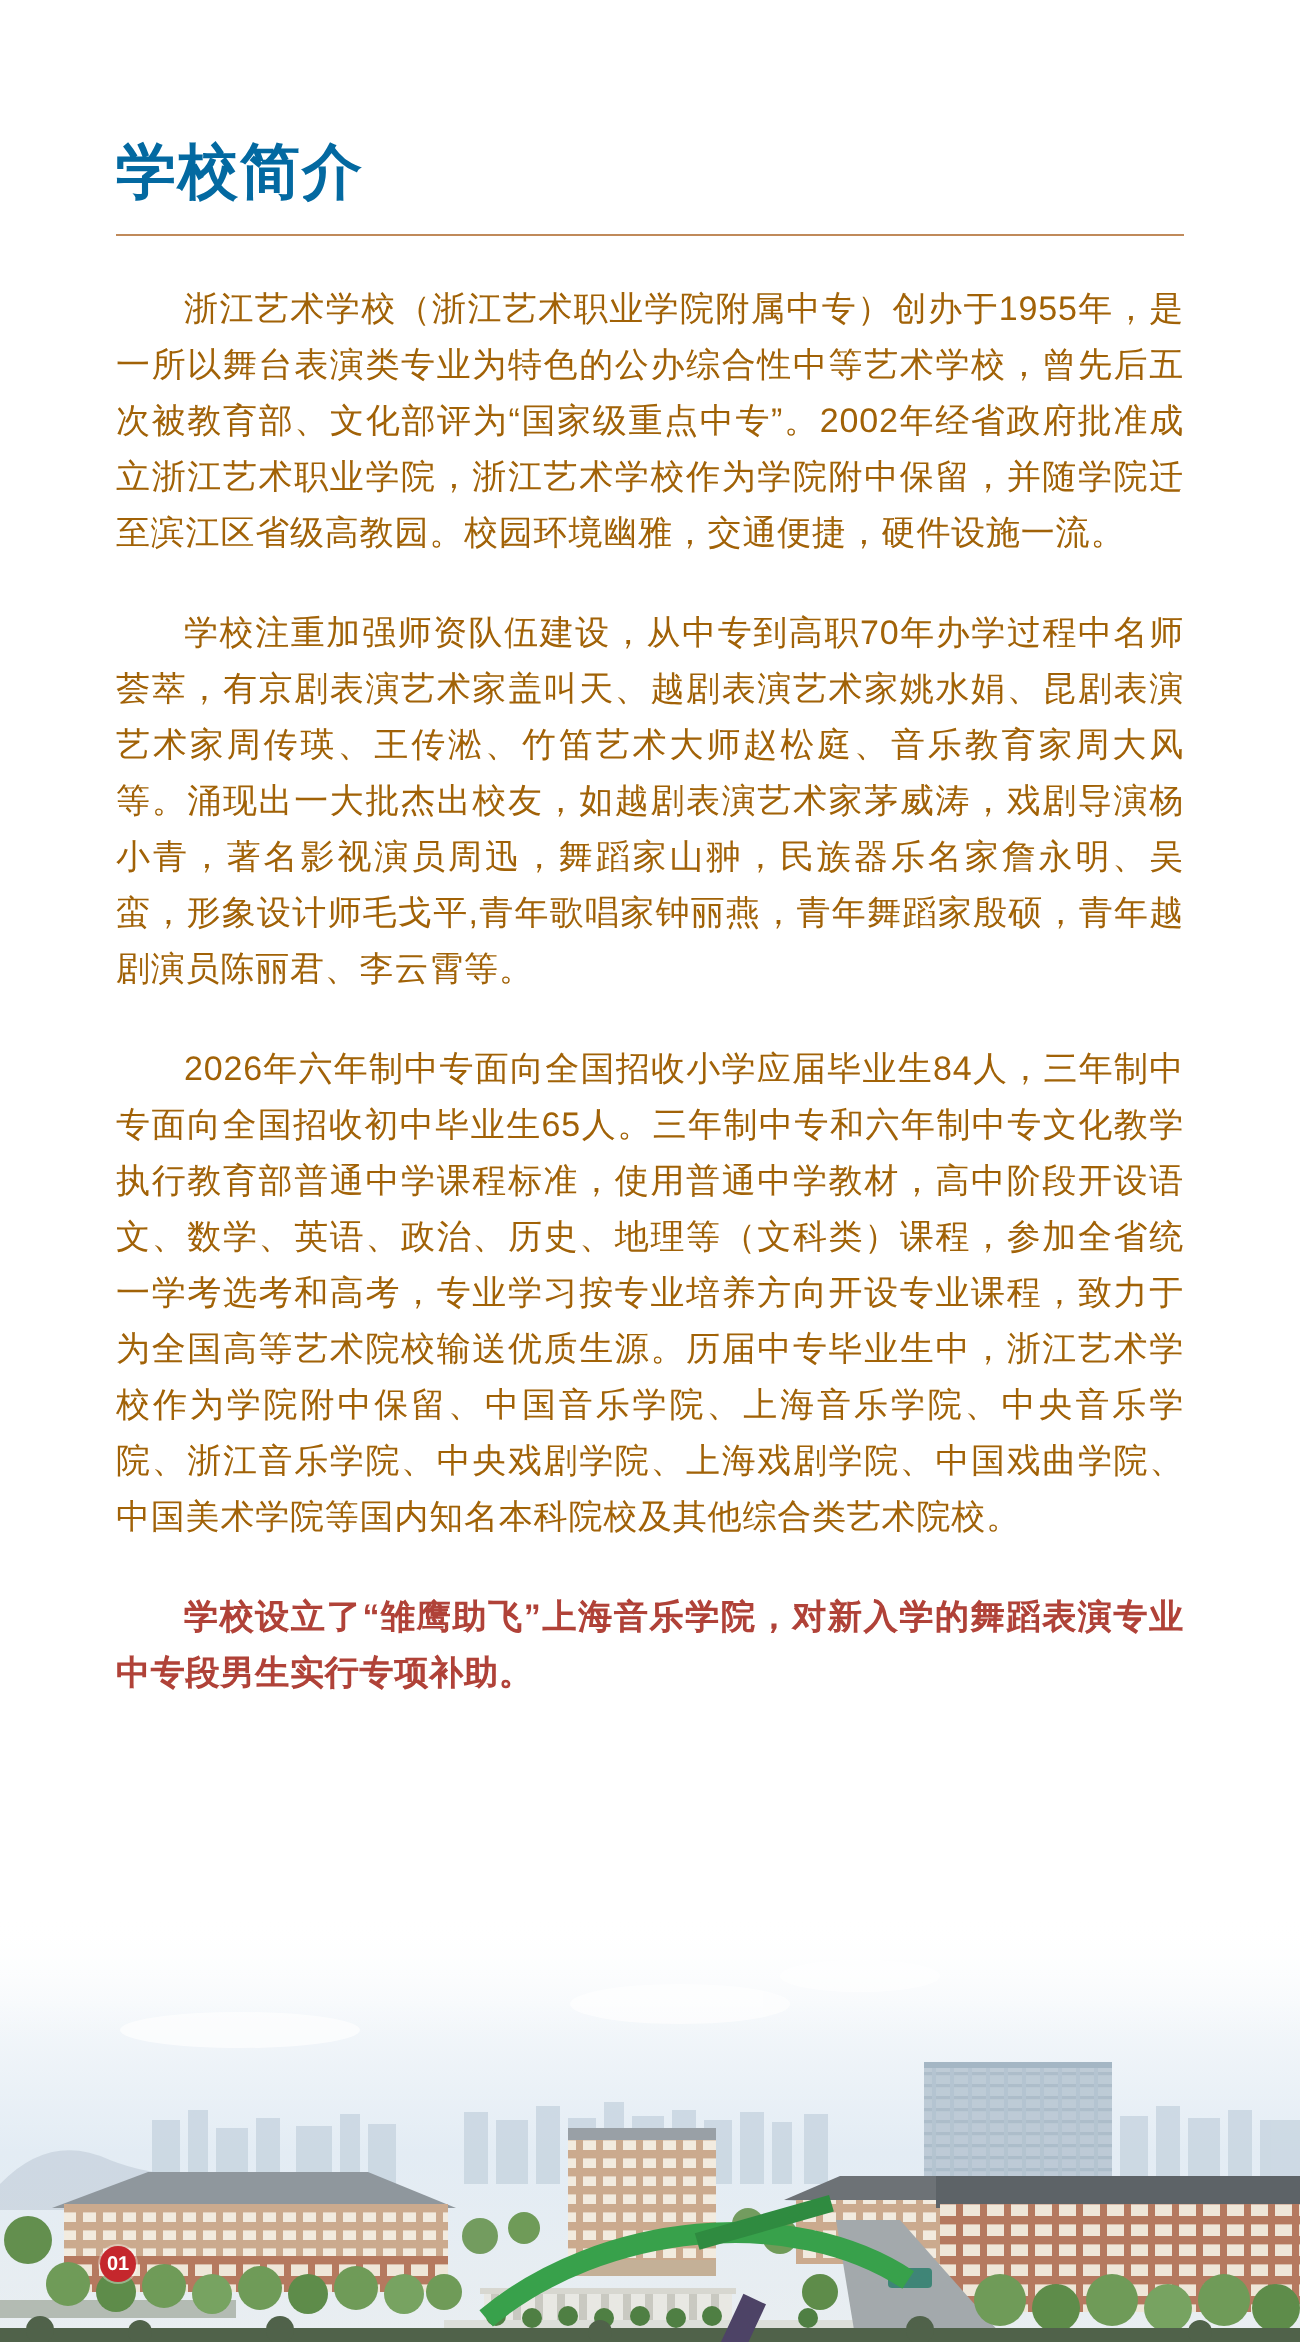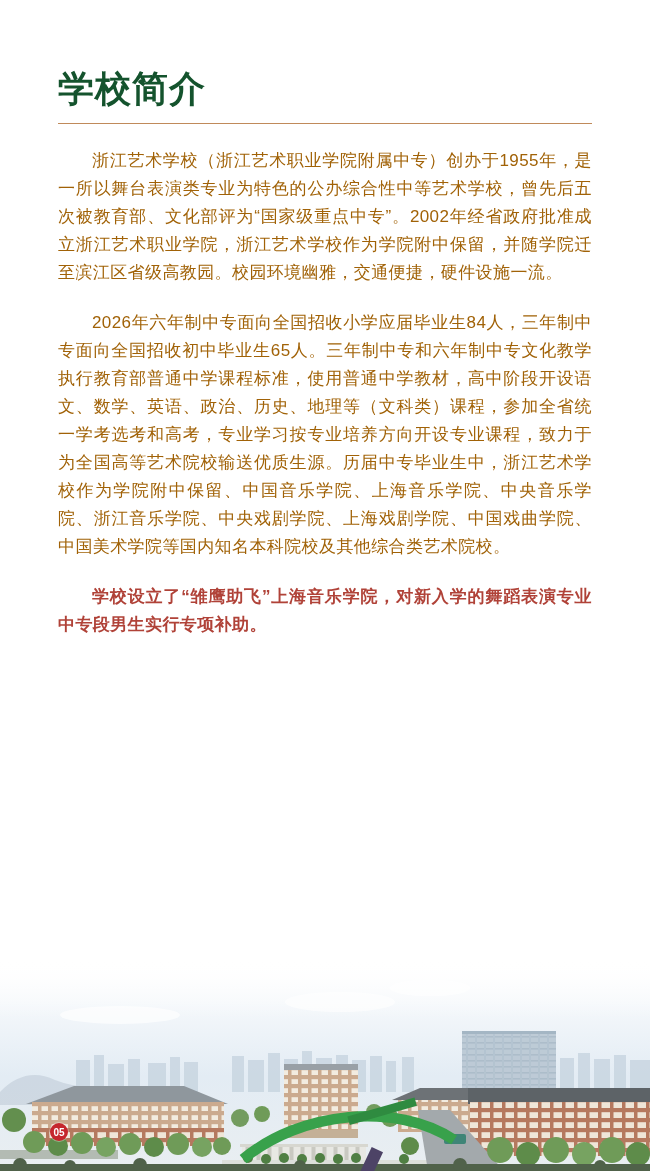--- a/index.html
+++ b/index.html
@@ -3,21 +3,21 @@
 <meta charset="utf-8">
 <style>
   html,body{margin:0;padding:0;}
   body{width:650px;height:1171px;position:relative;background:#ffffff;overflow:hidden;
        font-family:"Liberation Sans",sans-serif;}
   .page{position:absolute;inset:0;}
 
   
   .header{padding:71px 58px 0 58px;position:relative;z-index:2;}
   .page-title{margin:0;font-family:"Liberation Serif",serif;font-weight:bold;
-              font-size:36px;line-height:1.05;color:#14532d;letter-spacing:1px;}
+              font-size:30px;line-height:1.05;color:#0369a1;letter-spacing:1px;}
   .title-rule{height:0;border:none;border-top:1.5px solid #c08a5a;margin:14px 0 0 0;}
 
   
   .content{padding:0 58px;margin-top:23px;position:relative;z-index:2;}
   .content p{margin:0 0 22px 0;font-size:17px;line-height:28px;color:#a16207;
              text-align:justify;text-indent:2em;letter-spacing:0.4px;}
   .content p.highlight{color:#b04238;font-weight:bold;margin-bottom:0;}
 
   
   .photo{position:absolute;left:0;bottom:0;width:650px;height:211px;z-index:1;}
@@ -33,20 +33,21 @@
 
 <div class="page">
 
   <div class="header">
     <h1 class="page-title">学校简介</h1>
     <hr class="title-rule">
   </div>
 
   <div class="content">
     <p>浙江艺术学校（浙江艺术职业学院附属中专）创办于1955年，是一所以舞台表演类专业为特色的公办综合性中等艺术学校，曾先后五次被教育部、文化部评为“国家级重点中专”。2002年经省政府批准成立浙江艺术职业学院，浙江艺术学校作为学院附中保留，并随学院迁至滨江区省级高教园。校园环境幽雅，交通便捷，硬件设施一流。</p>
+    <p>学校注重加强师资队伍建设，从中专到高职70年办学过程中名师荟萃，有京剧表演艺术家盖叫天、越剧表演艺术家姚水娟、昆剧表演艺术家周传瑛、王传淞、竹笛艺术大师赵松庭、音乐教育家周大风等。涌现出一大批杰出校友，如越剧表演艺术家茅威涛，戏剧导演杨小青，著名影视演员周迅，舞蹈家山翀，民族器乐名家詹永明、吴蛮，形象设计师毛戈平,青年歌唱家钟丽燕，青年舞蹈家殷硕，青年越剧演员陈丽君、李云霄等。</p>
     <p>2026年六年制中专面向全国招收小学应届毕业生84人，三年制中专面向全国招收初中毕业生65人。三年制中专和六年制中专文化教学执行教育部普通中学课程标准，使用普通中学教材，高中阶段开设语文、数学、英语、政治、历史、地理等（文科类）课程，参加全省统一学考选考和高考，专业学习按专业培养方向开设专业课程，致力于为全国高等艺术院校输送优质生源。历届中专毕业生中，浙江艺术学校作为学院附中保留、中国音乐学院、上海音乐学院、中央音乐学院、浙江音乐学院、中央戏剧学院、上海戏剧学院、中国戏曲学院、中国美术学院等国内知名本科院校及其他综合类艺术院校。</p>
     <p class="highlight">学校设立了“雏鹰助飞”上海音乐学院，对新入学的舞蹈表演专业中专段男生实行专项补助。</p>
   </div>
 
   <div class="photo">
     <svg viewBox="0 0 650 211" preserveAspectRatio="none">
       <defs>
         <linearGradient id="sky" x1="0" y1="0" x2="0" y2="1">
           <stop offset="0" stop-color="#ffffff"></stop>
           <stop offset="0.55" stop-color="#e3ecf4"></stop>
@@ -193,16 +194,16 @@
     </svg>
 
     <svg class="dancer" viewBox="0 0 56 44">
       <path d="M8,14 C20,4 40,2 52,10" stroke="#38a14b" stroke-width="2.2" fill="none"></path>
       <path d="M30,6 L44,2" stroke="#2f8b40" stroke-width="1.8" fill="none"></path>
       <path d="M22,42 L36,12" stroke="#4d4366" stroke-width="2.6" fill="none"></path>
       <path d="M14,24 L42,32" stroke="#4d4366" stroke-width="2.4" fill="none"></path>
       <path d="M20,34 L34,22" stroke="#5a4f78" stroke-width="2" fill="none"></path>
     </svg>
 
-    <div class="page-badge">05</div>
+    <div class="page-badge">01</div>
   </div>
 
 </div>
 
 </body></html>

